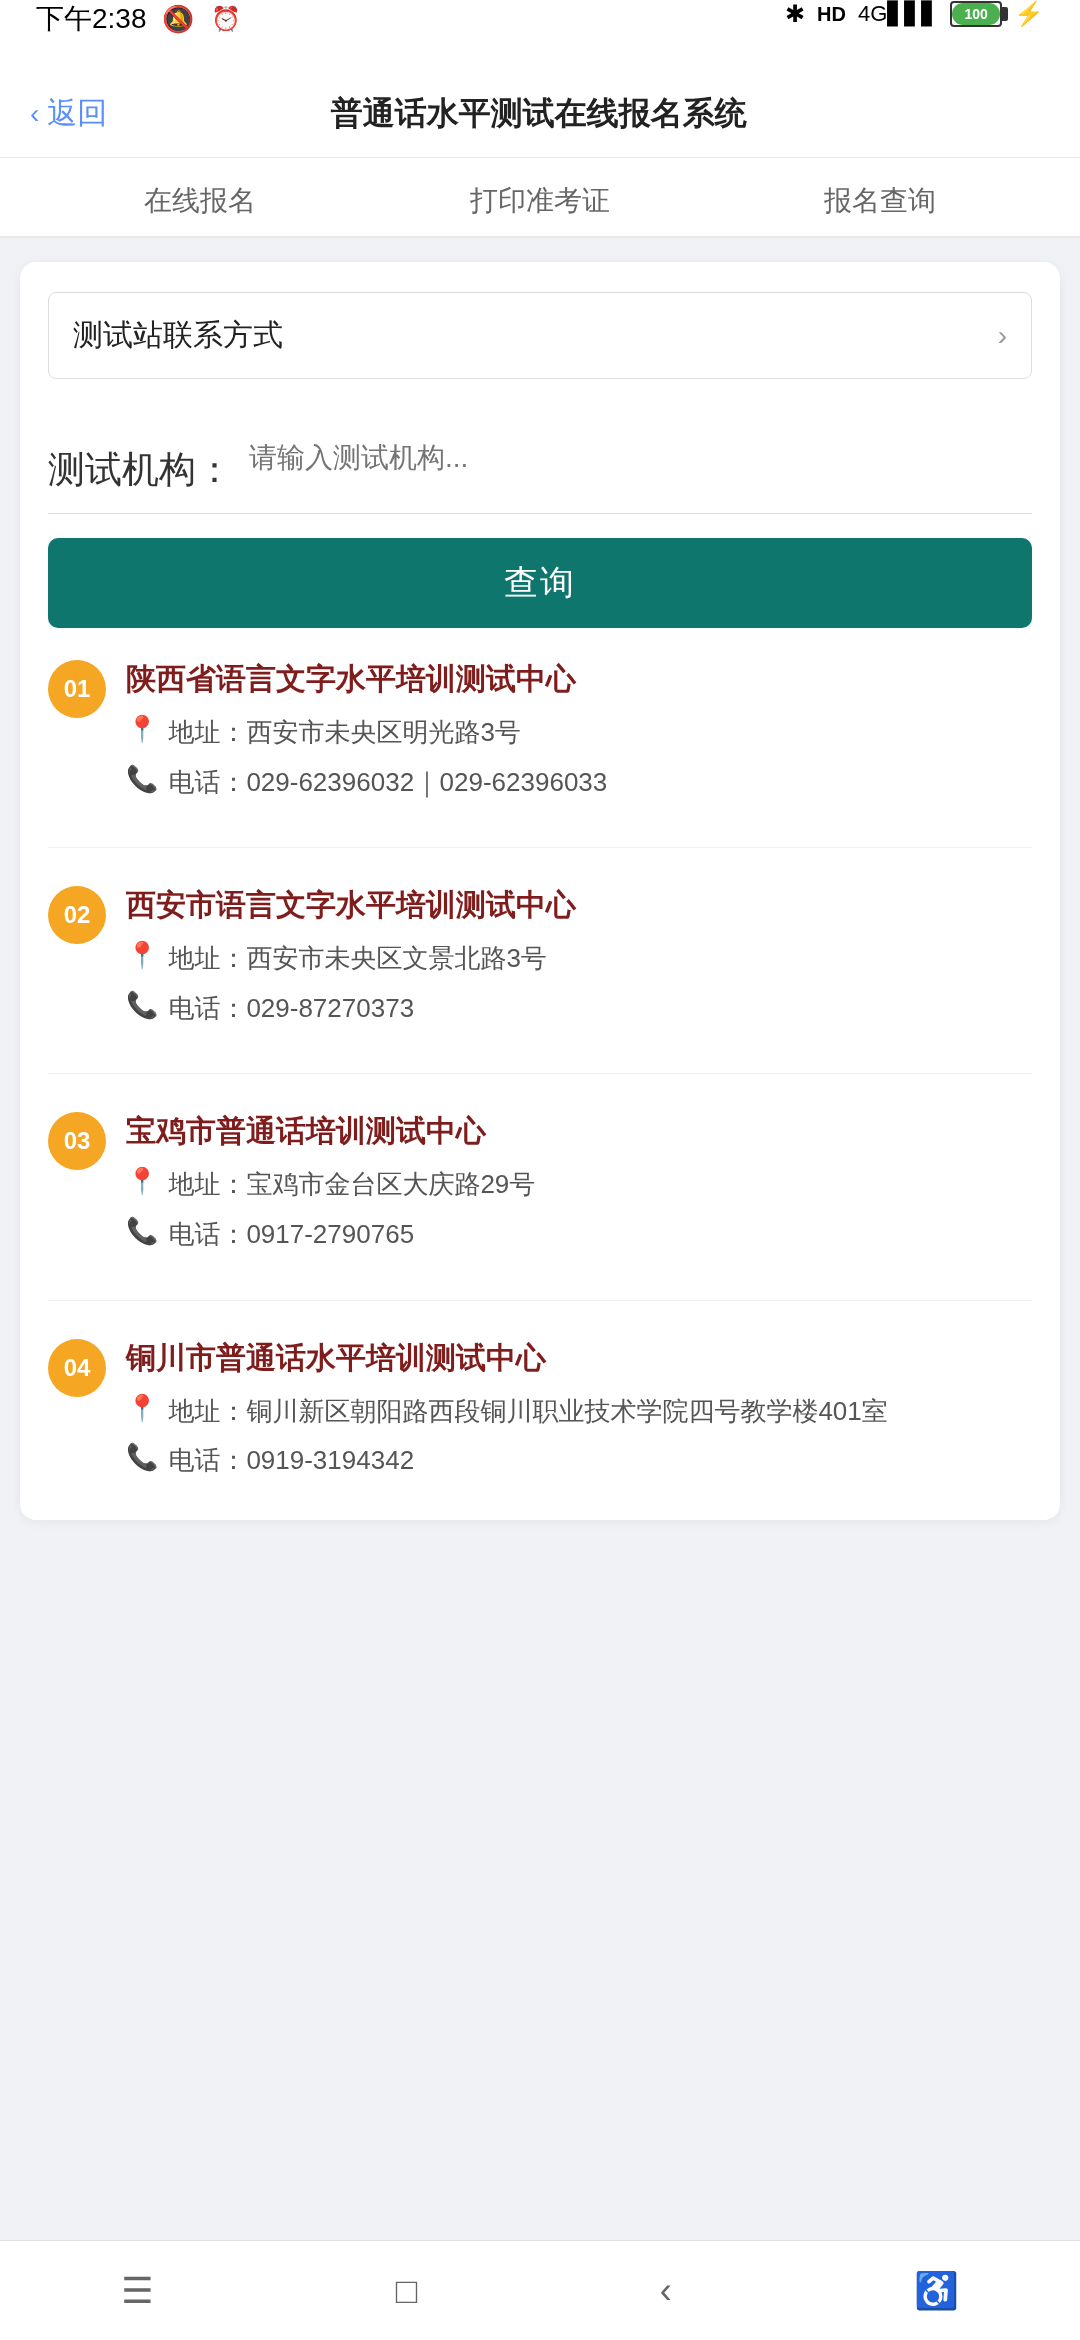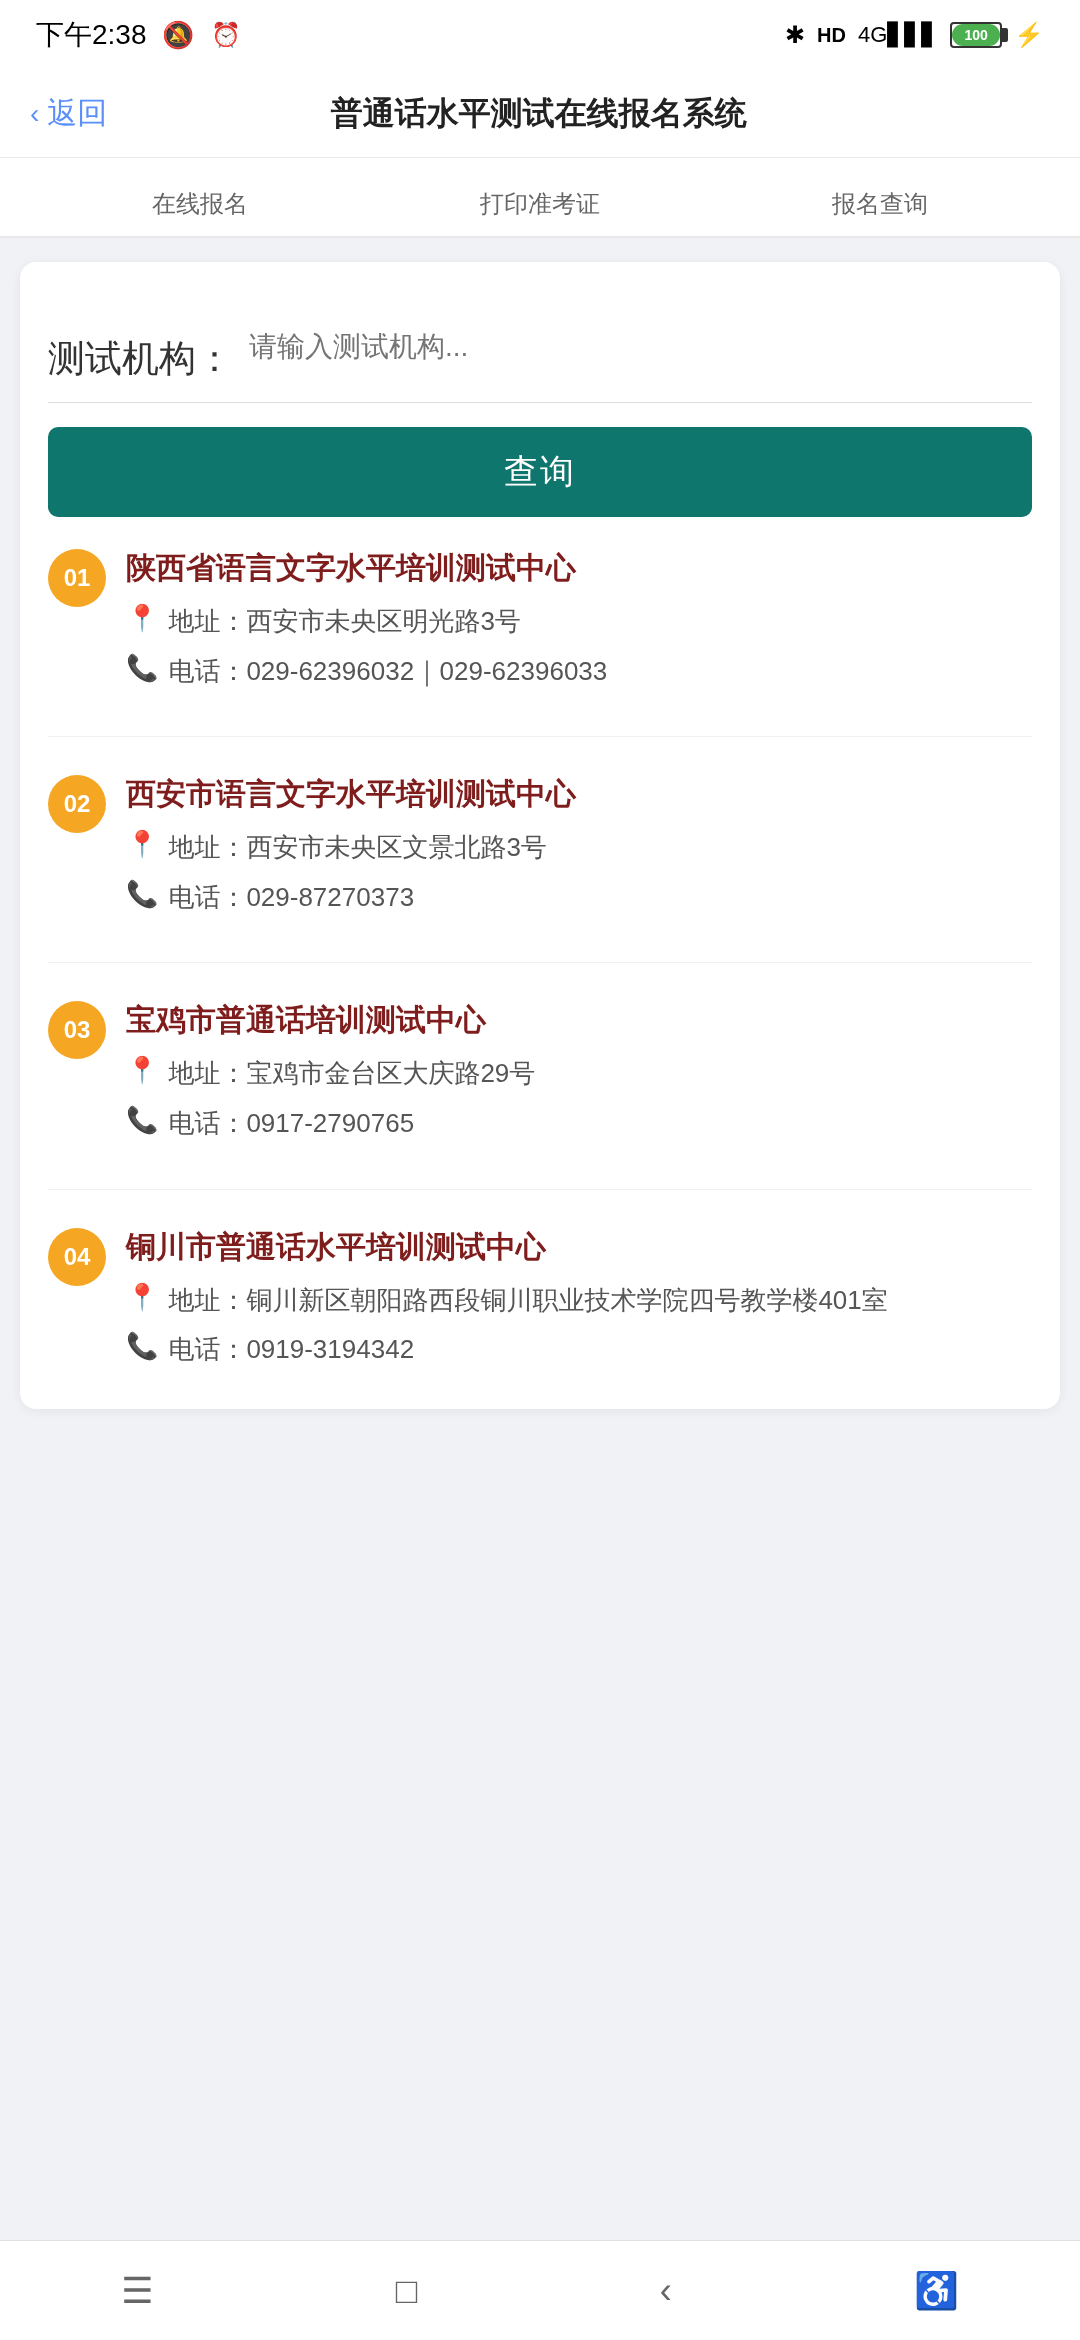--- a/index.html
+++ b/index.html
@@ -13,21 +13,21 @@
       min-height: 2340px;
       position: relative;
       overflow-x: hidden;
     }
 
     
     .status-bar {
       background: #fff;
       height: 70px;
       display: flex;
-      align-items: center;
+      align-items: flex-start;
       justify-content: space-between;
       padding: 0 36px;
       font-size: 28px;
       font-weight: 500;
     }
     .status-left { display: flex; align-items: center; gap: 16px; }
     .status-right { display: flex; align-items: center; gap: 12px; font-size: 24px; }
     .battery-icon {
       width: 52px; height: 26px; border: 2px solid #333; border-radius: 4px;
       position: relative; display: inline-flex; align-items: center;
@@ -67,21 +67,21 @@
     
     .tab-bar {
       background: #fff;
       display: flex;
       align-items: flex-end;
       padding: 0 30px;
       border-bottom: 2px solid #e8e8e8;
       height: 80px;
     }
     .tab-item {
-      flex: 1; text-align: center; font-size: 24px; color: #666;
+      flex: 1; text-align: center; font-size: 28px; color: #666;
       padding-bottom: 16px; position: relative; cursor: pointer;
     }
     .tab-item.active {
       color: #5b8ff9; font-weight: 600;
     }
     .tab-item.active::after {
       content: ''; position: absolute; bottom: 0; left: 50%; transform: translateX(-50%);
       width: 60px; height: 4px; background: #5b8ff9; border-radius: 2px;
     }
 
@@ -200,20 +200,24 @@
 <div class="tab-bar">
   <div class="tab-item">在线报名</div>
   <div class="tab-item">打印准考证</div>
   <div class="tab-item">报名查询</div>
 </div>
 
 <div class="main-content">
   <div class="card">
 
     
+    <div class="station-row">
+      <span class="station-row-label">测试站联系方式</span>
+      <span class="chevron-right">›</span>
+    </div>
 
     
     <div class="input-row">
       <span class="input-label">测试机构：</span>
       <input class="input-field" type="text" placeholder="请输入测试机构..." style="">
     </div>
 
     
     <button class="query-btn">查询</button>
 

